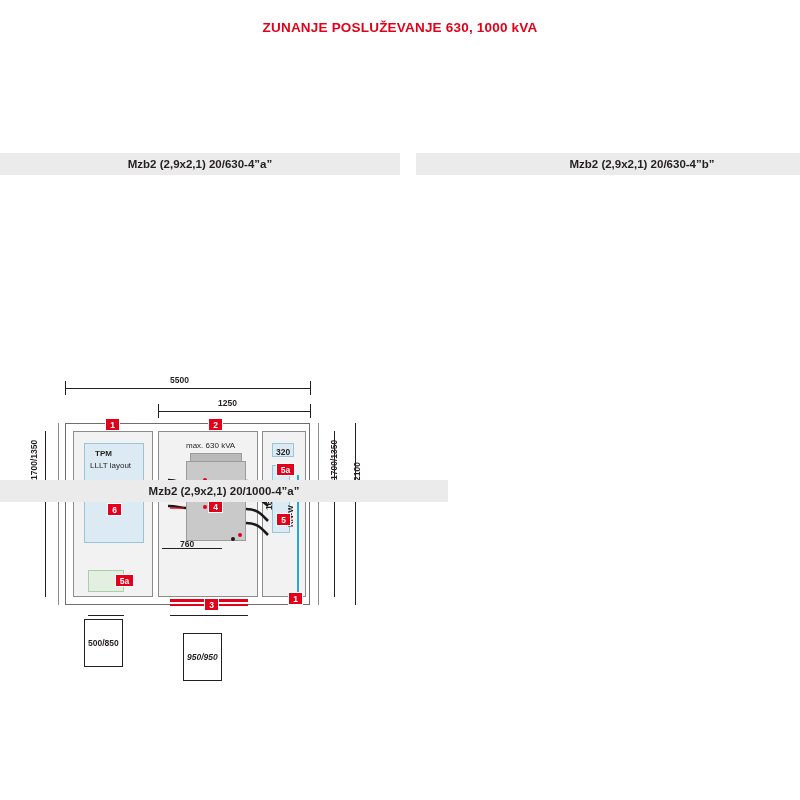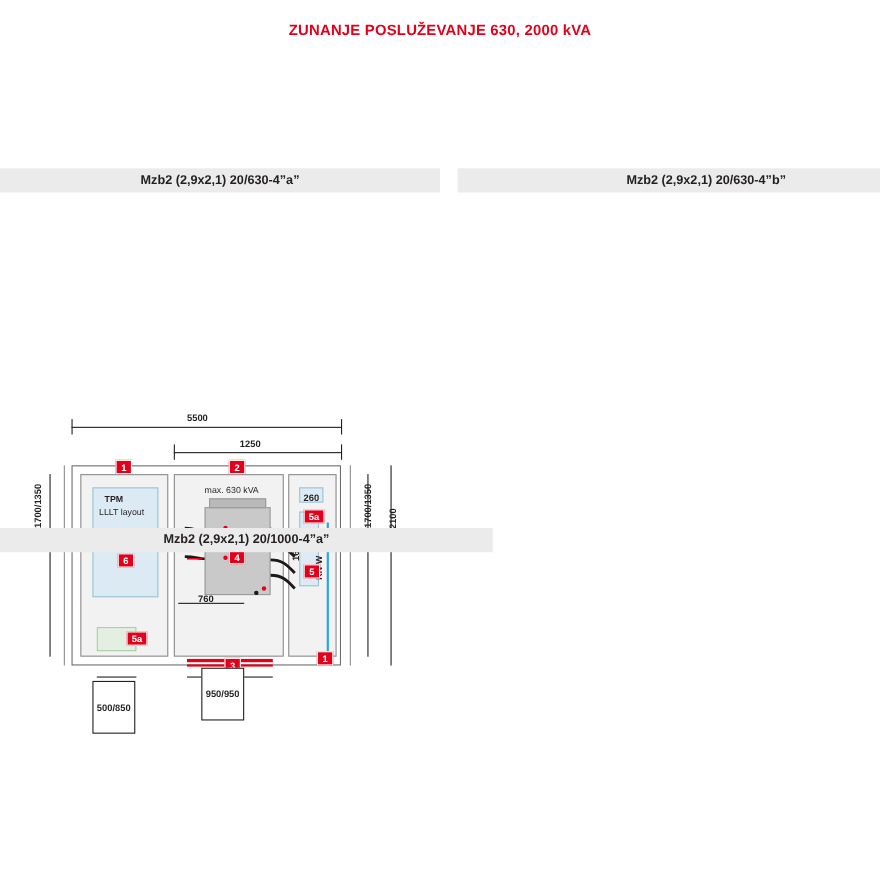--- a/index.html
+++ b/index.html
@@ -99,21 +99,21 @@
   
   svg.cables { position:absolute; left:0; top:0; overflow:visible; }
   
   .photo { position:absolute; }
   .dot { position:absolute; width:4px;height:4px;border-radius:50%;background:#e2001a; }
   .dot.dk { background:#1a1a1a; }
 </style>
 </head>
 <body>
 
-<div class="page-title">ZUNANJE POSLUŽEVANJE 630, 2000 kVA</div>
+<div class="page-title">ZUNANJE POSLUŽEVANJE 630, 1000 kVA</div>
 
 <div class="panel-head" style="left:0;top:153px;width:400px;">
   <span>Mzb2 (2,9x2,1) 20/630-4”a”</span>
 </div>
 
 <div class="panel" style="left:0;top:175px;width:400px;height:300px;">
 
   <div class="dline-h" style="left:65px;top:213px;width:245px;"></div>
   <div class="dline-v" style="left:65px;top:206px;height:14px;"></div>
   <div class="dline-v" style="left:310px;top:206px;height:14px;"></div>
@@ -189,27 +189,27 @@
 
   <div class="dline-v" style="left:334px;top:256px;height:166px;"></div>
   <div class="dim" style="left:329px;top:305px;transform:rotate(-90deg);transform-origin:left top;">1700/1350</div>
   <div class="dline-v" style="left:355px;top:248px;height:182px;"></div>
   <div class="dim" style="left:352px;top:306px;transform:rotate(-90deg);transform-origin:left top;">2100</div>
 
   <div class="dim" style="left:160px;top:324px;transform:rotate(-90deg);transform-origin:left top;">1373</div>
   <div class="dline-h" style="left:162px;top:373px;width:60px;"></div>
   <div class="dim" style="left:180px;top:364px;">760</div>
 
-  <div class="dim" style="left:276px;top:272px;">260</div>
+  <div class="dim" style="left:276px;top:272px;">320</div>
   <div class="dim" style="left:264px;top:335px;transform:rotate(-90deg);transform-origin:left top;">1650</div>
 
   <div class="dline-h" style="left:88px;top:440px;width:36px;"></div>
   <div class="dim box" style="left:84px;top:444px;">500/850</div>
   <div class="dline-h" style="left:170px;top:440px;width:78px;"></div>
-  <div class="dim box" style="left:183px;top:432px;">950/950</div>
+  <div class="dim box" style="left:183px;top:458px;font-style:italic;">950/950</div>
 </div>
 
 <div class="panel-head" style="left:416px;top:153px;width:452px;">
   <span>Mzb2 (2,9x2,1) 20/630-4”b”</span>
 </div>
 
 <div class="panel" style="left:404px;top:175px;width:396px;height:300px;">
 
   <svg class="cables" width="396" height="300">
     <g stroke="#1a1a1a" stroke-width="2.6" fill="none">

